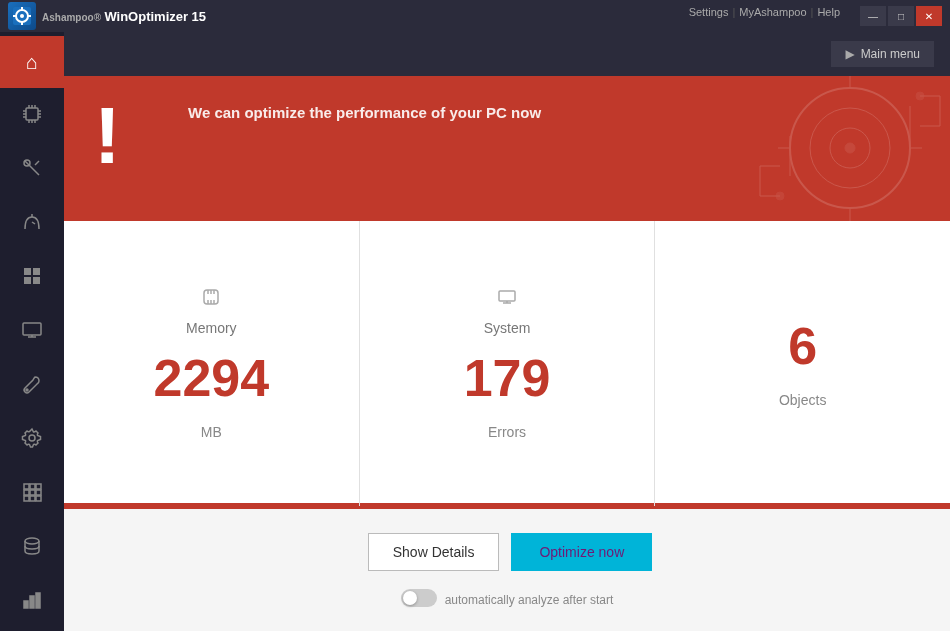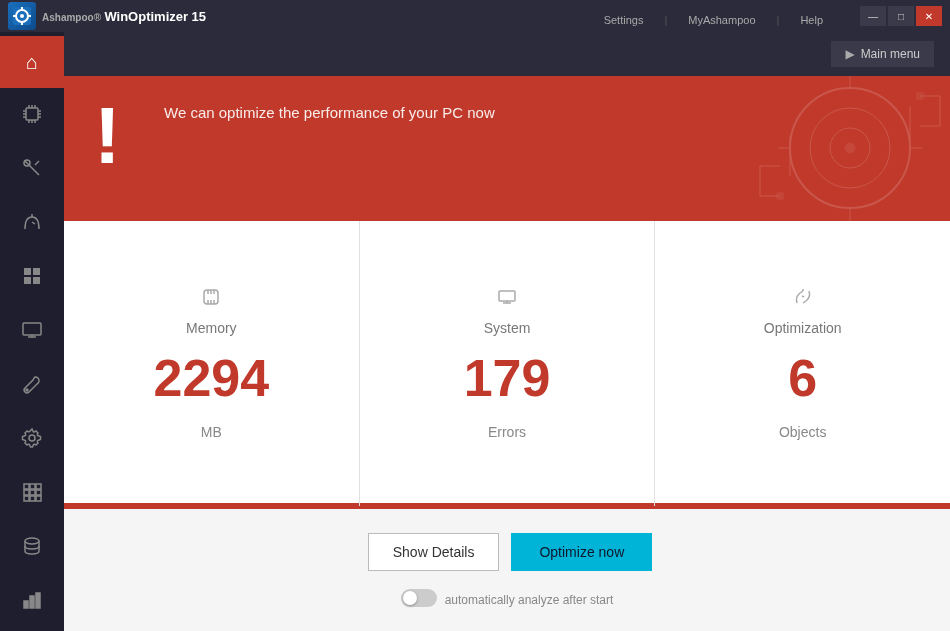--- a/index.html
+++ b/index.html
@@ -17,21 +17,21 @@
     .titlebar-left { display: flex; align-items: center; gap: 6px; }
     .titlebar-logo {
       width: 28px; height: 28px;
       background: linear-gradient(135deg, #1a6fbd, #0d4a8a);
       border-radius: 3px;
       display: flex; align-items: center; justify-content: center;
       color: white; font-size: 12px; font-weight: bold;
     }
     .titlebar-title { color: #ccc; font-size: 12px; }
     .titlebar-title span { color: white; font-weight: bold; font-size: 14px; }
-    .titlebar-nav { color: #aaa; font-size: 11px; display: flex; align-items: flex-end; gap: 21px; }
+    .titlebar-nav { color: #aaa; font-size: 11px; display: flex; align-items: flex-start; gap: 4px; }
     .titlebar-nav a { color: #aaa; text-decoration: none; cursor: pointer; }
     .titlebar-nav .sep { color: #555; }
     .titlebar-controls { display: flex; gap: 2px; }
     .titlebar-btn {
       width: 26px; height: 20px;
       background: #3a3a4a;
       border: none; color: #ccc; cursor: pointer;
       display: flex; align-items: center; justify-content: center;
       font-size: 10px;
     }
@@ -109,21 +109,22 @@
     }
     .hero-title {
       font-size: 34px;
       font-weight: 300;
       color: white;
       margin-bottom: 6px;
     }
     .hero-subtitle {
       font-size: 15px;
       color: rgba(255,255,255,0.9);
-      font-weight: 400;
+      font-weight: 700;
+      margin-left: 24px;
     }
     
     .hero-bg {
       position: absolute;
       right: 0; top: 0; bottom: 0;
       width: 300px;
       opacity: 0.15;
       pointer-events: none;
     }
 
@@ -192,21 +193,21 @@
       background: white;
       border: 1px solid #bbb;
       color: #333;
       font-size: 14px;
       cursor: pointer;
     }
     .btn-optimize {
       padding: 10px 28px;
       background: #00b4d8;
       border: none;
-      color: #0f172a;
+      color: #701a75;
       font-size: 14px;
       cursor: pointer;
     }
 
     .auto-analyze {
       display: flex;
       align-items: flex-end;
       gap: 8px;
       color: #888;
       font-size: 12px;
@@ -441,31 +442,20 @@
           </span>
           <span>System</span>
         </div>
         <div class="card-number">179</div>
         <div class="card-label">Errors</div>
         <div class="card-bottom-bar"></div>
       </div>
 
 
       <div class="card">
-        <div class="card-header">
-          <span class="card-icon">
-            <svg width="20" height="20" viewBox="0 0 20 20" fill="none" stroke="#aaa" stroke-width="1.5">
-              <path d="M4 16 Q2 10 7 6 Q10 4 10 4"></path>
-              <path d="M16 4 Q18 10 13 14 Q10 16 10 16"></path>
-              <line x1="10" y1="4" x2="10" y2="2"></line>
-              <line x1="9" y1="9" x2="11" y2="10"></line>
-            </svg>
-          </span>
-          <span>Optimization</span>
-        </div>
         <div class="card-number">6</div>
         <div class="card-label">Objects</div>
         <div class="card-bottom-bar"></div>
       </div>
 
     </div>
 
     <div class="bottom-area">
       <div class="bottom-buttons">
         <button class="btn-show-details">Show Details</button>

